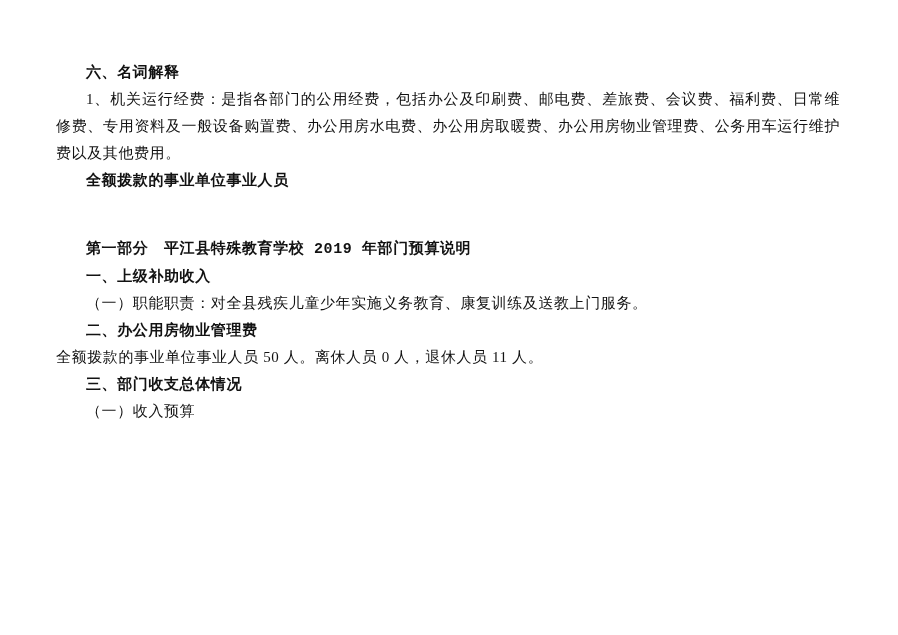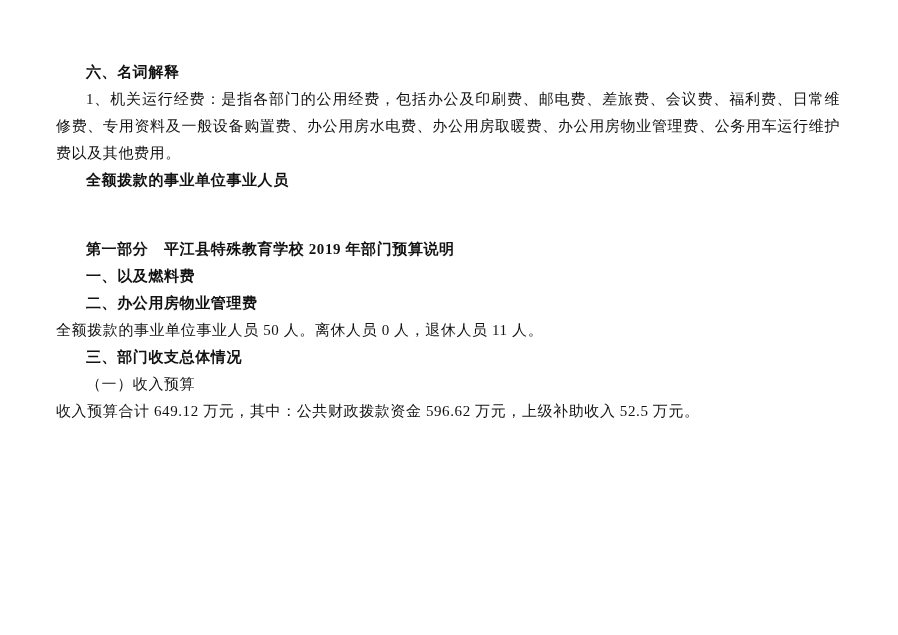--- a/index.html
+++ b/index.html
@@ -30,29 +30,30 @@
     font-weight: bold;
   }
   .indent {
     text-indent: 2em;
   }
   .noindent {
     text-indent: 0;
   }
   .part1-gap {
     margin-top: 42px !important;
+    font-family: Liberation Mono, monospace;
   }
 </style>
 </head>
 <body>
 
 <div class="page">
   <p class="h indent">六、名词解释</p>
   <p class="indent">1、机关运行经费：是指各部门的公用经费，包括办公及印刷费、邮电费、差旅费、会议费、福利费、日常维修费、专用资料及一般设备购置费、办公用房水电费、办公用房取暖费、办公用房物业管理费、公务用车运行维护费以及其他费用。</p>
   <p class="h indent">全额拨款的事业单位事业人员</p>
   <p class="h indent part1-gap">第一部分　平江县特殊教育学校 2019 年部门预算说明</p>
-  <p class="h indent">一、以及燃料费</p>
+  <p class="h indent">一、上级补助收入</p>
+  <p class="indent">（一）职能职责：对全县残疾儿童少年实施义务教育、康复训练及送教上门服务。</p>
   <p class="h indent">二、办公用房物业管理费</p>
   <p class="noindent">全额拨款的事业单位事业人员 50 人。离休人员 0 人，退休人员 11 人。</p>
   <p class="h indent">三、部门收支总体情况</p>
   <p class="indent">（一）收入预算</p>
-  <p class="noindent">收入预算合计 649.12 万元，其中：公共财政拨款资金  596.62 万元，上级补助收入 52.5 万元。</p>
 </div>
 
 </body></html>

